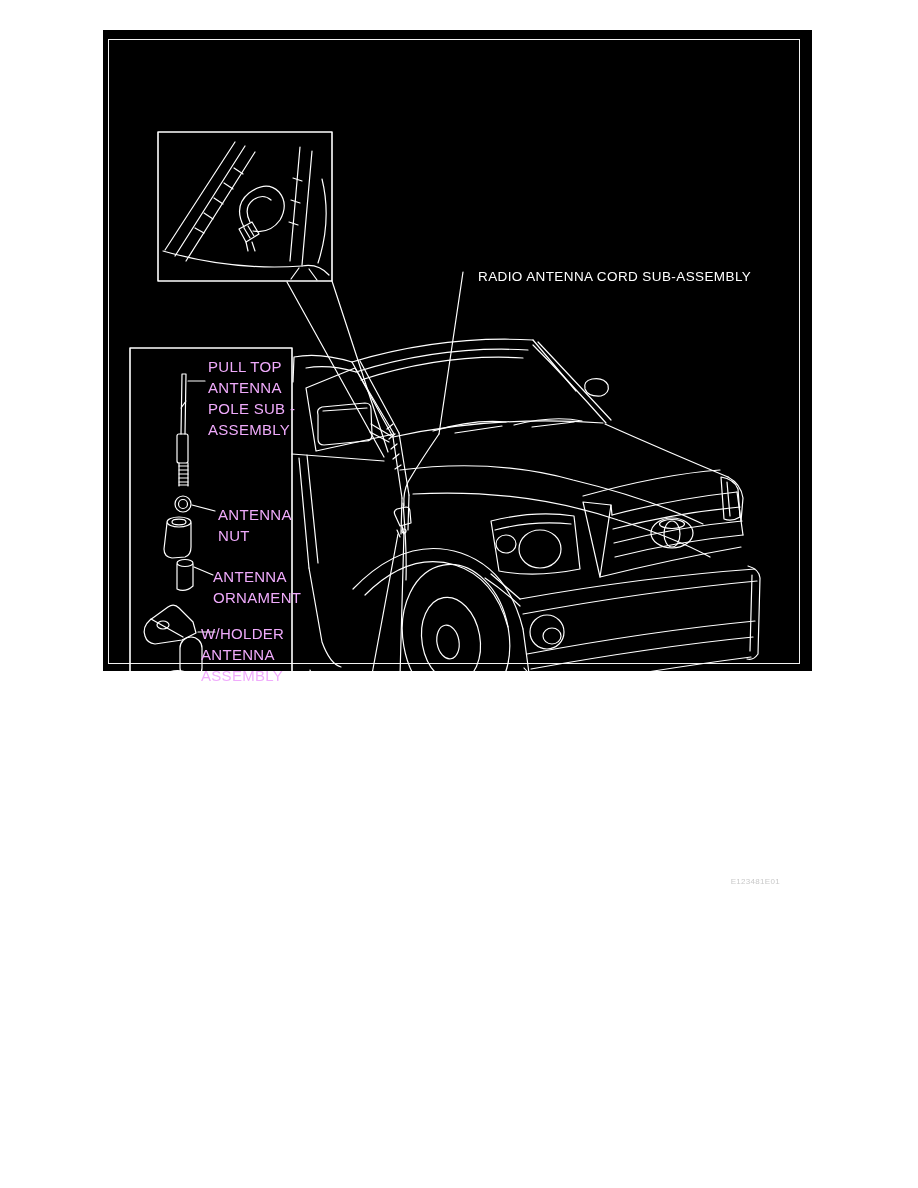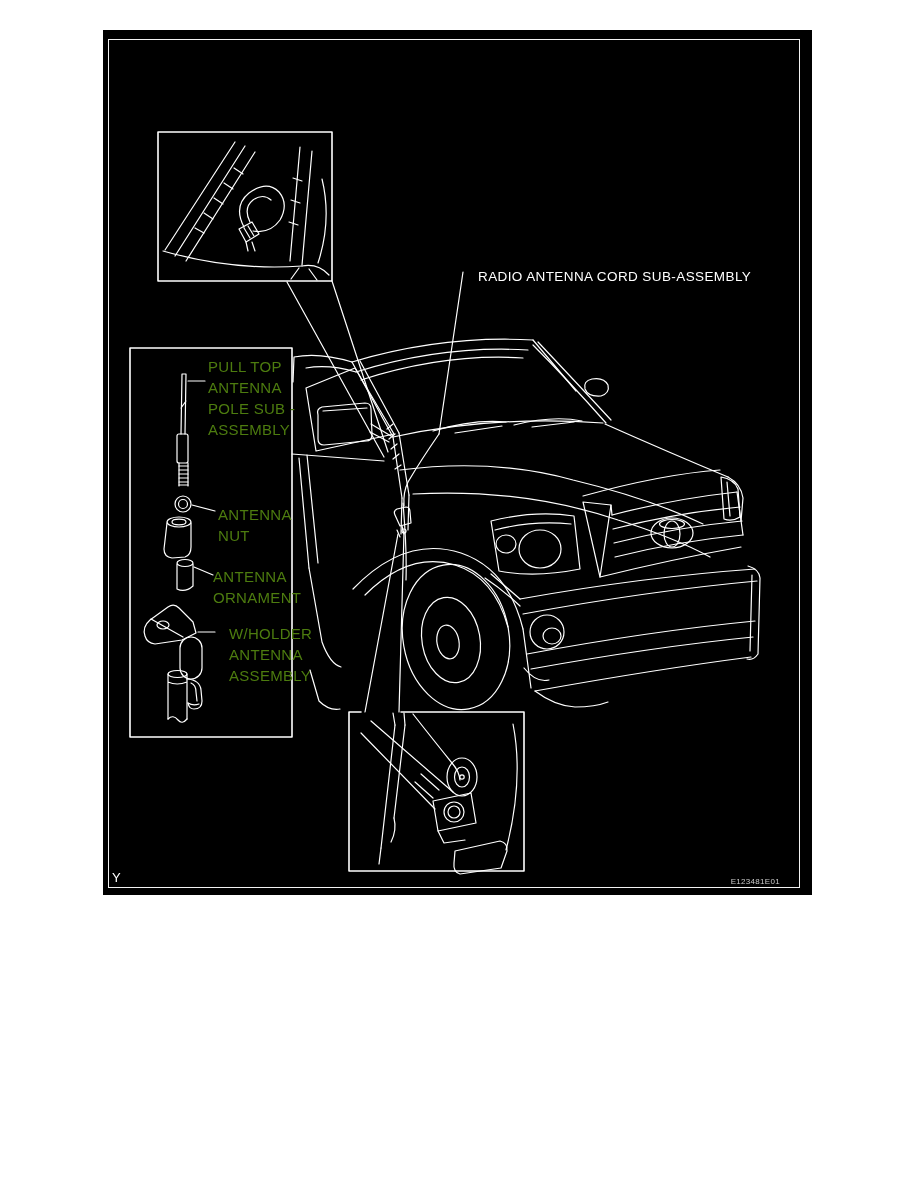--- a/index.html
+++ b/index.html
@@ -6,51 +6,51 @@
   html, body {
     width: 918px; height: 1188px;
     background: #ffffff;
     font-family: "Liberation Sans", sans-serif;
     position: relative;
     overflow: hidden;
   }
   .diagram {
     position: absolute;
     left: 103px; top: 30px;
-    width: 709px; height: 865px;
+    width: 709px; height: 641px;
     background: #000000;
   }
   .frame {
     position: absolute;
     left: 5px; top: 9px; right: 12px; bottom: 7px;
     border: 1.5px solid #f2f2f2;
   }
   .art {
     position: absolute; left: 0; top: 0;
   }
   .callout {
     position: absolute;
-    color: #4d7c0f;
+    color: #f0abfc;
     font-size: 15px;
     line-height: 21px;
     letter-spacing: 0.3px;
     white-space: pre-line;
   }
   .radio-callout {
     position: absolute;
     left: 375px; top: 239px;
     color: #ffffff;
     font-size: 13.5px;
     letter-spacing: 0.4px;
     white-space: nowrap;
   }
   .pull-top  { left: 105px; top: 326px; }
   .nut       { left: 115px; top: 474px; }
   .ornament  { left: 110px; top: 536px; }
-  .holder    { left: 126px; top: 593px; }
+  .holder    { left: 98px; top: 593px; }
   .corner-label {
     position: absolute;
     left: 9px; top: 840px;
     color: #ffffff;
     font-size: 13px;
     letter-spacing: 1px;
   }
   .figure-code {
     position: absolute;
     right: 32px; top: 847px;

